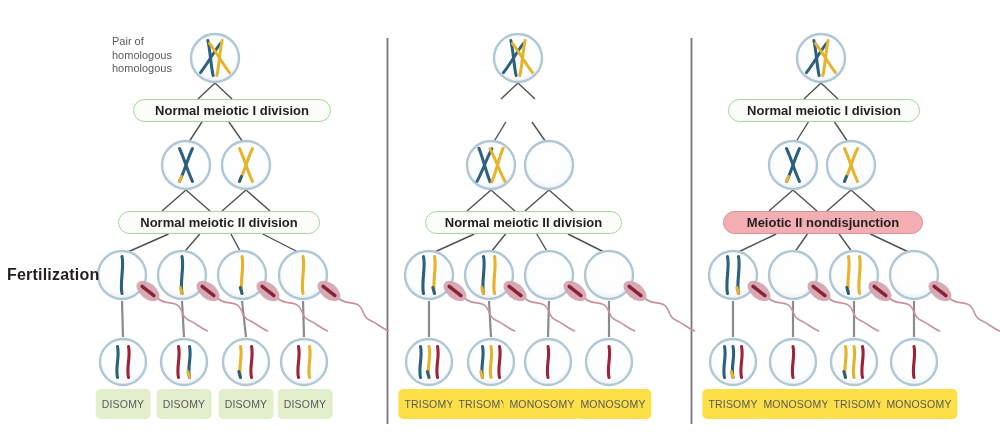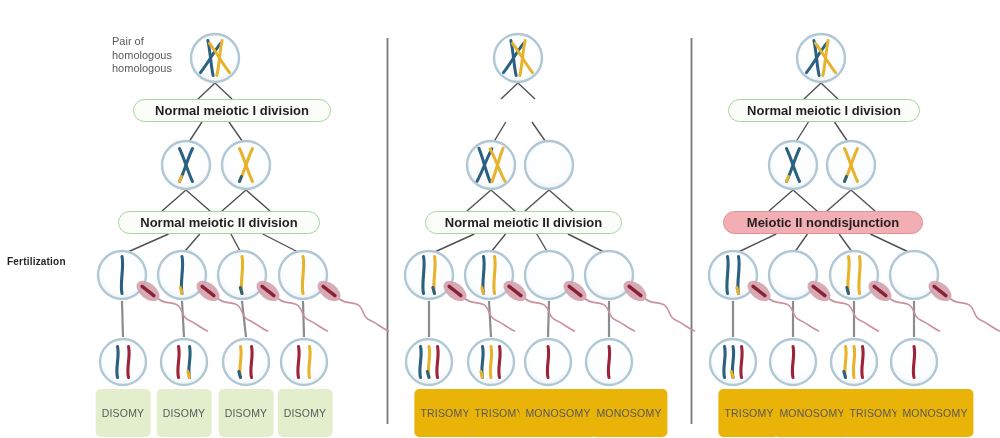--- a/index.html
+++ b/index.html
@@ -7,38 +7,38 @@
     position:relative;width:1000px;height:438px;background:#ffffff;
     font-family:Liberation Sans, sans-serif;overflow:hidden;
   }
   .stage svg{position:absolute;left:0;top:0;}
   .pair-label{
     position:absolute;left:112px;top:35px;
     font-size:11px;line-height:13.5px;color:#5a5b5e;
   }
   .pair-label span{display:block;}
   .fert-label{
-    position:absolute;left:7px;top:256px;
-    font-size:10px;font-weight:bold;color:#231f20;letter-spacing:.2px;
+    position:absolute;left:7px;top:266px;
+    font-size:16px;font-weight:bold;color:#231f20;letter-spacing:.2px;
   }
   .divbox{
     position:absolute;height:23px;box-sizing:border-box;
     border:1.6px solid;border-radius:12px;
     display:flex;align-items:center;justify-content:center;
     font-size:13px;font-weight:bold;color:#231f20;white-space:nowrap;
   }
   .divbox[data-variant="normal"]{background:#fafdf8;border-color:#a5d69e;}
   .divbox[data-variant="error"]{background:#f3aeb3;border-color:#de9199;}
   .tag{
-    position:absolute;height:18px;line-height:18px;padding:15px 6px;
+    position:absolute;height:18px;line-height:18px;padding:6px 6px;
     border-radius:5px;font-size:10.5px;color:#57585b;white-space:nowrap;
     transform:translateX(-50%);letter-spacing:.2px;
   }
   .tag[data-variant="normal"]{background:#e3efcc;}
-  .tag[data-variant="error"]{background:#eab308;margin-left:16px;}
+  .tag[data-variant="error"]{background:#fde047;}
 </style>
 </head>
 <body>
 
 <div class="stage">
 
   <svg id="gfx" width="1000" height="438" viewBox="0 0 1000 438">
       <defs>
         <radialGradient id="cellg" cx="50%" cy="42%" r="62%">
           <stop offset="0" stop-color="#ffffff"></stop>

